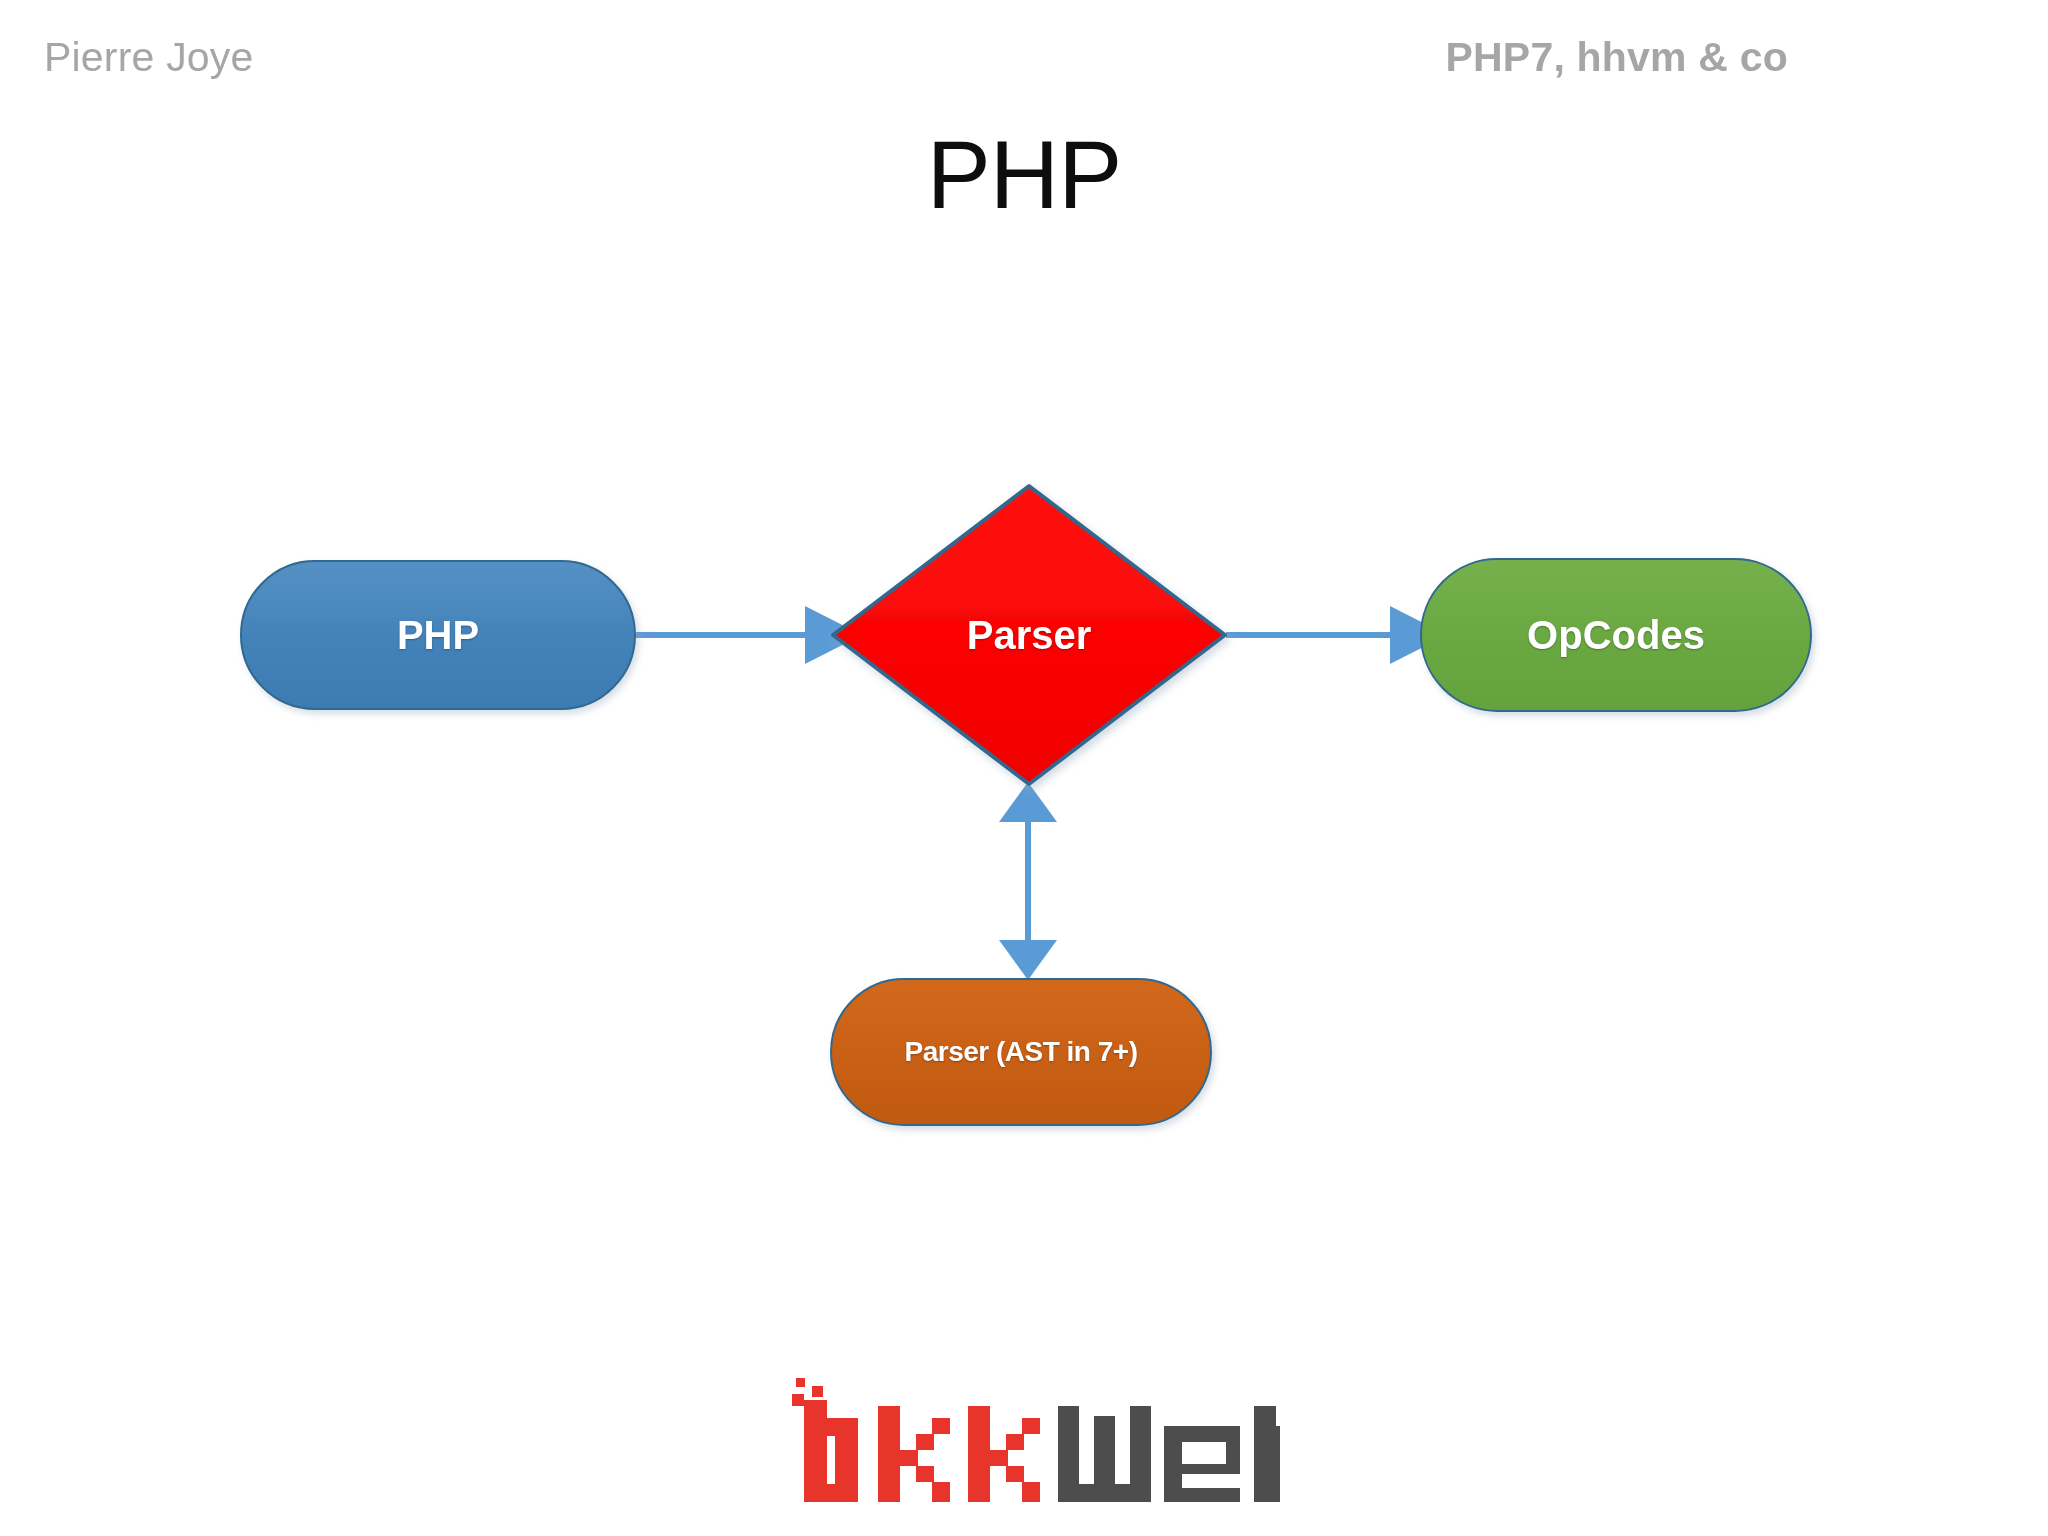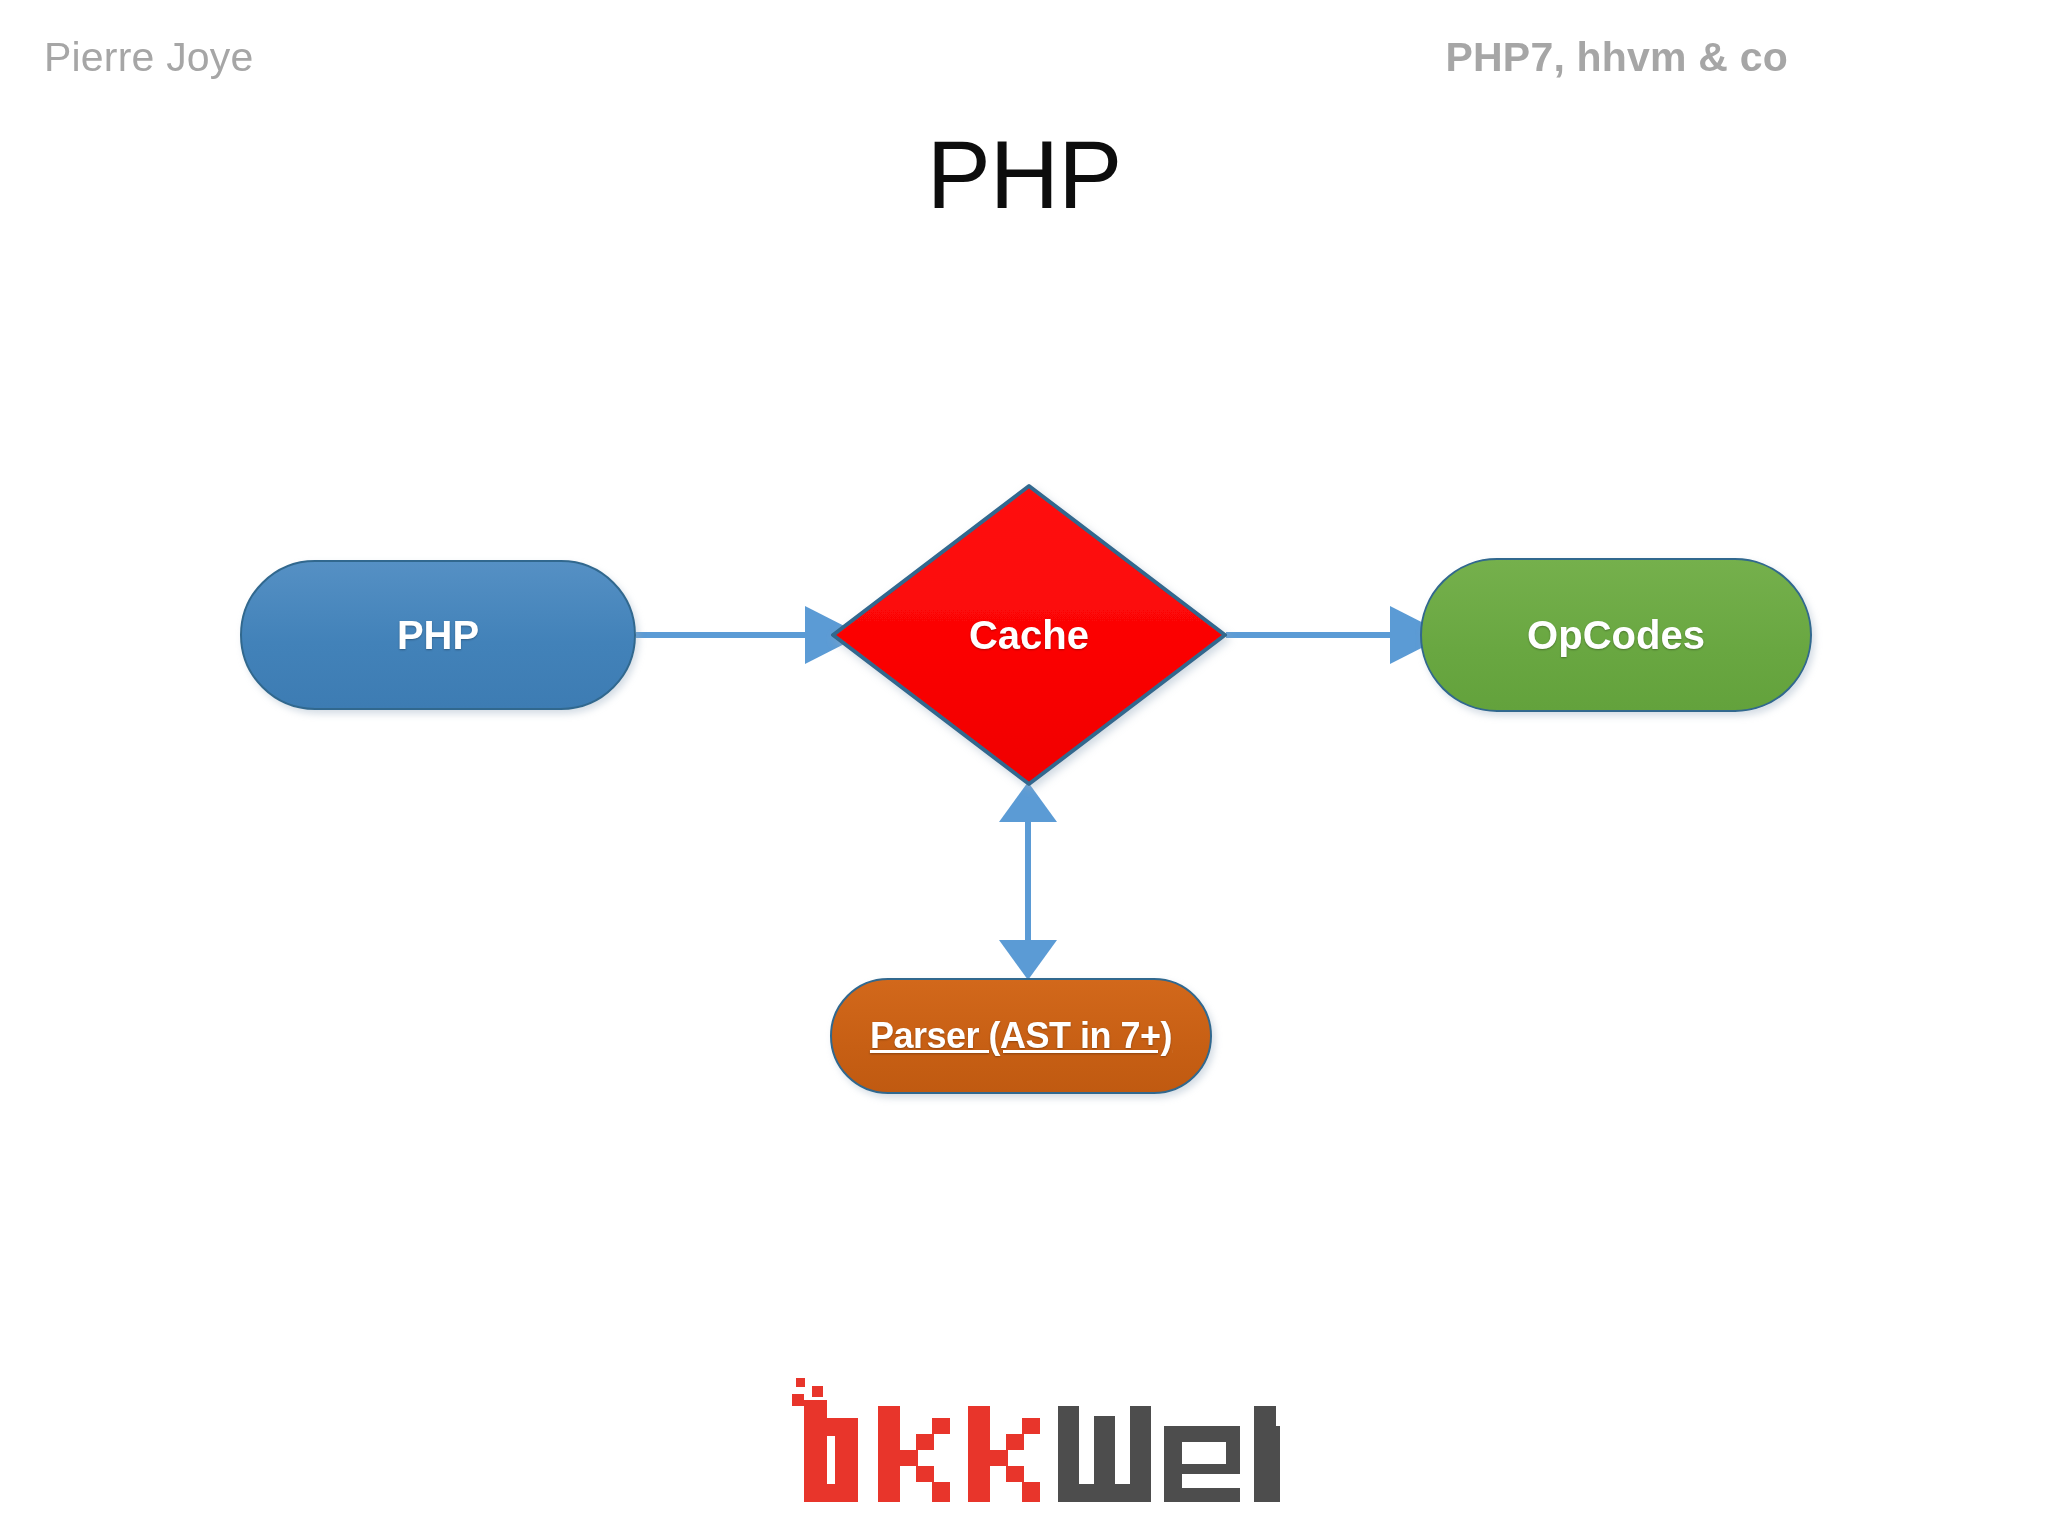--- a/index.html
+++ b/index.html
@@ -105,26 +105,25 @@
     width: 392px;
     height: 154px;
     background: #6cab44;
     background: linear-gradient(180deg,#75b04c 0%,#69a741 60%,#63a23c 100%);
     font-size: 40px;
   }
   .node-parser {
     left: 830px;
     top: 978px;
     width: 382px;
-    height: 116px;
+    height: 148px;
     background: #cb6015;
     background: linear-gradient(180deg,#d2681b 0%,#c75f14 60%,#c05a11 100%);
-    font-size: 36px;
+    font-size: 28px;
     letter-spacing: -0.5px;
-    text-decoration: underline;
   }
 
   
   .node-cache-wrap {
     position: absolute;
     left: 832px;
     top: 485px;
     width: 394px;
     height: 300px;
   }
@@ -197,21 +196,21 @@
     <g filter="url(#softShadow)">
       <polygon points="1029,486 1225,635 1029,784 833,635" fill="url(#diamondGrad)" stroke="#31688e" stroke-width="4" stroke-linejoin="round"></polygon>
     </g>
   </svg>
 
   <div class="node pill node-php">
     <span>PHP</span>
   </div>
 
   <div class="node-cache-wrap">
-    <div class="node-cache-label">Cache</div>
+    <div class="node-cache-label">Parser</div>
   </div>
 
   <div class="node pill node-opcodes">
     <span>OpCodes</span>
   </div>
 
   <div class="node pill node-parser">
     <span>Parser (AST in 7+)</span>
   </div>
 </div>

